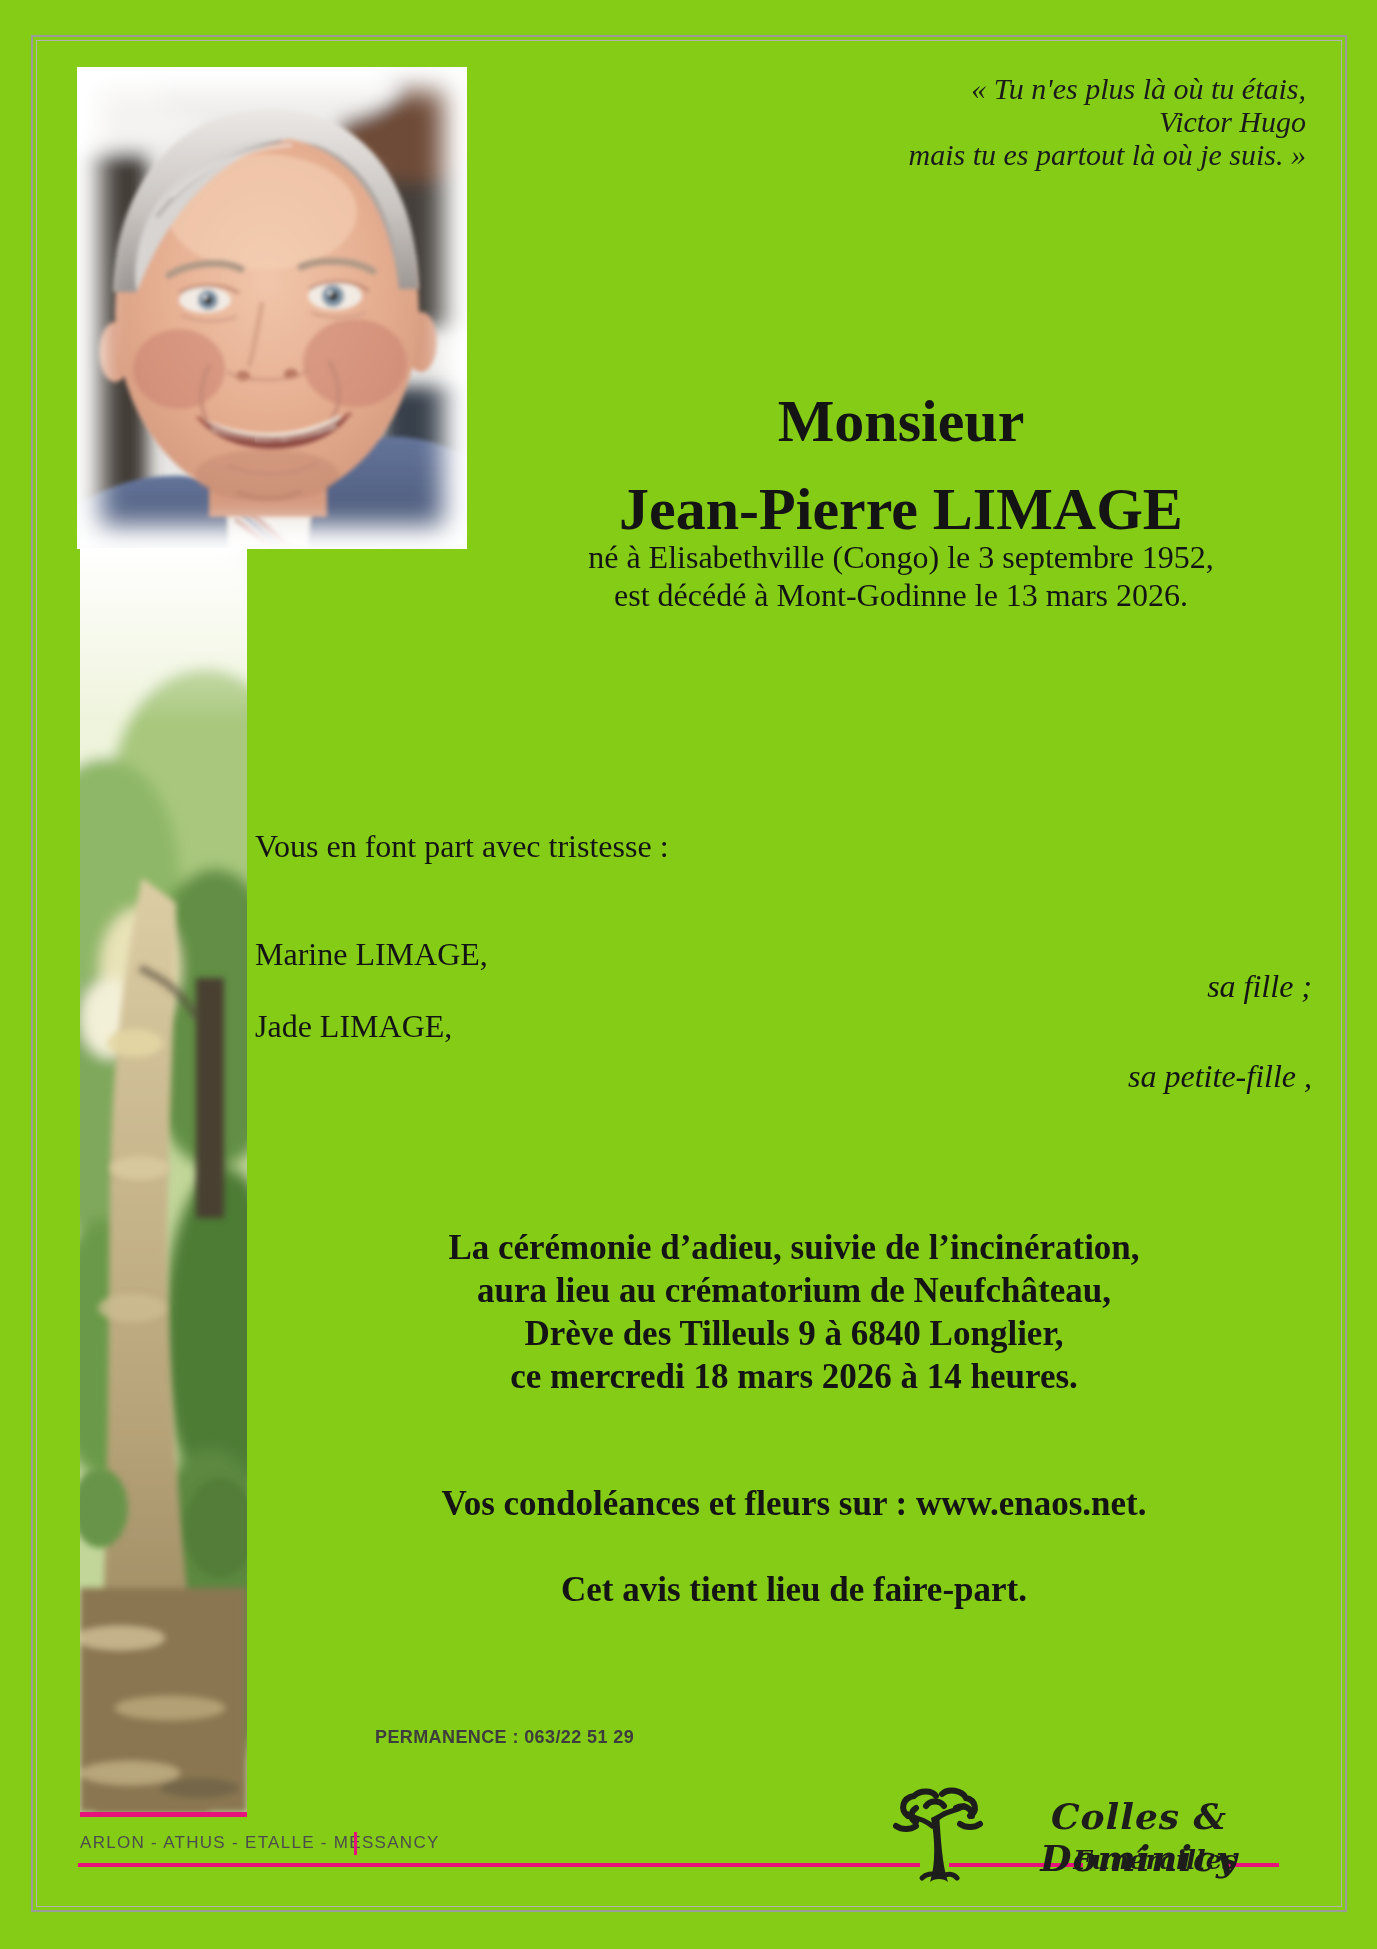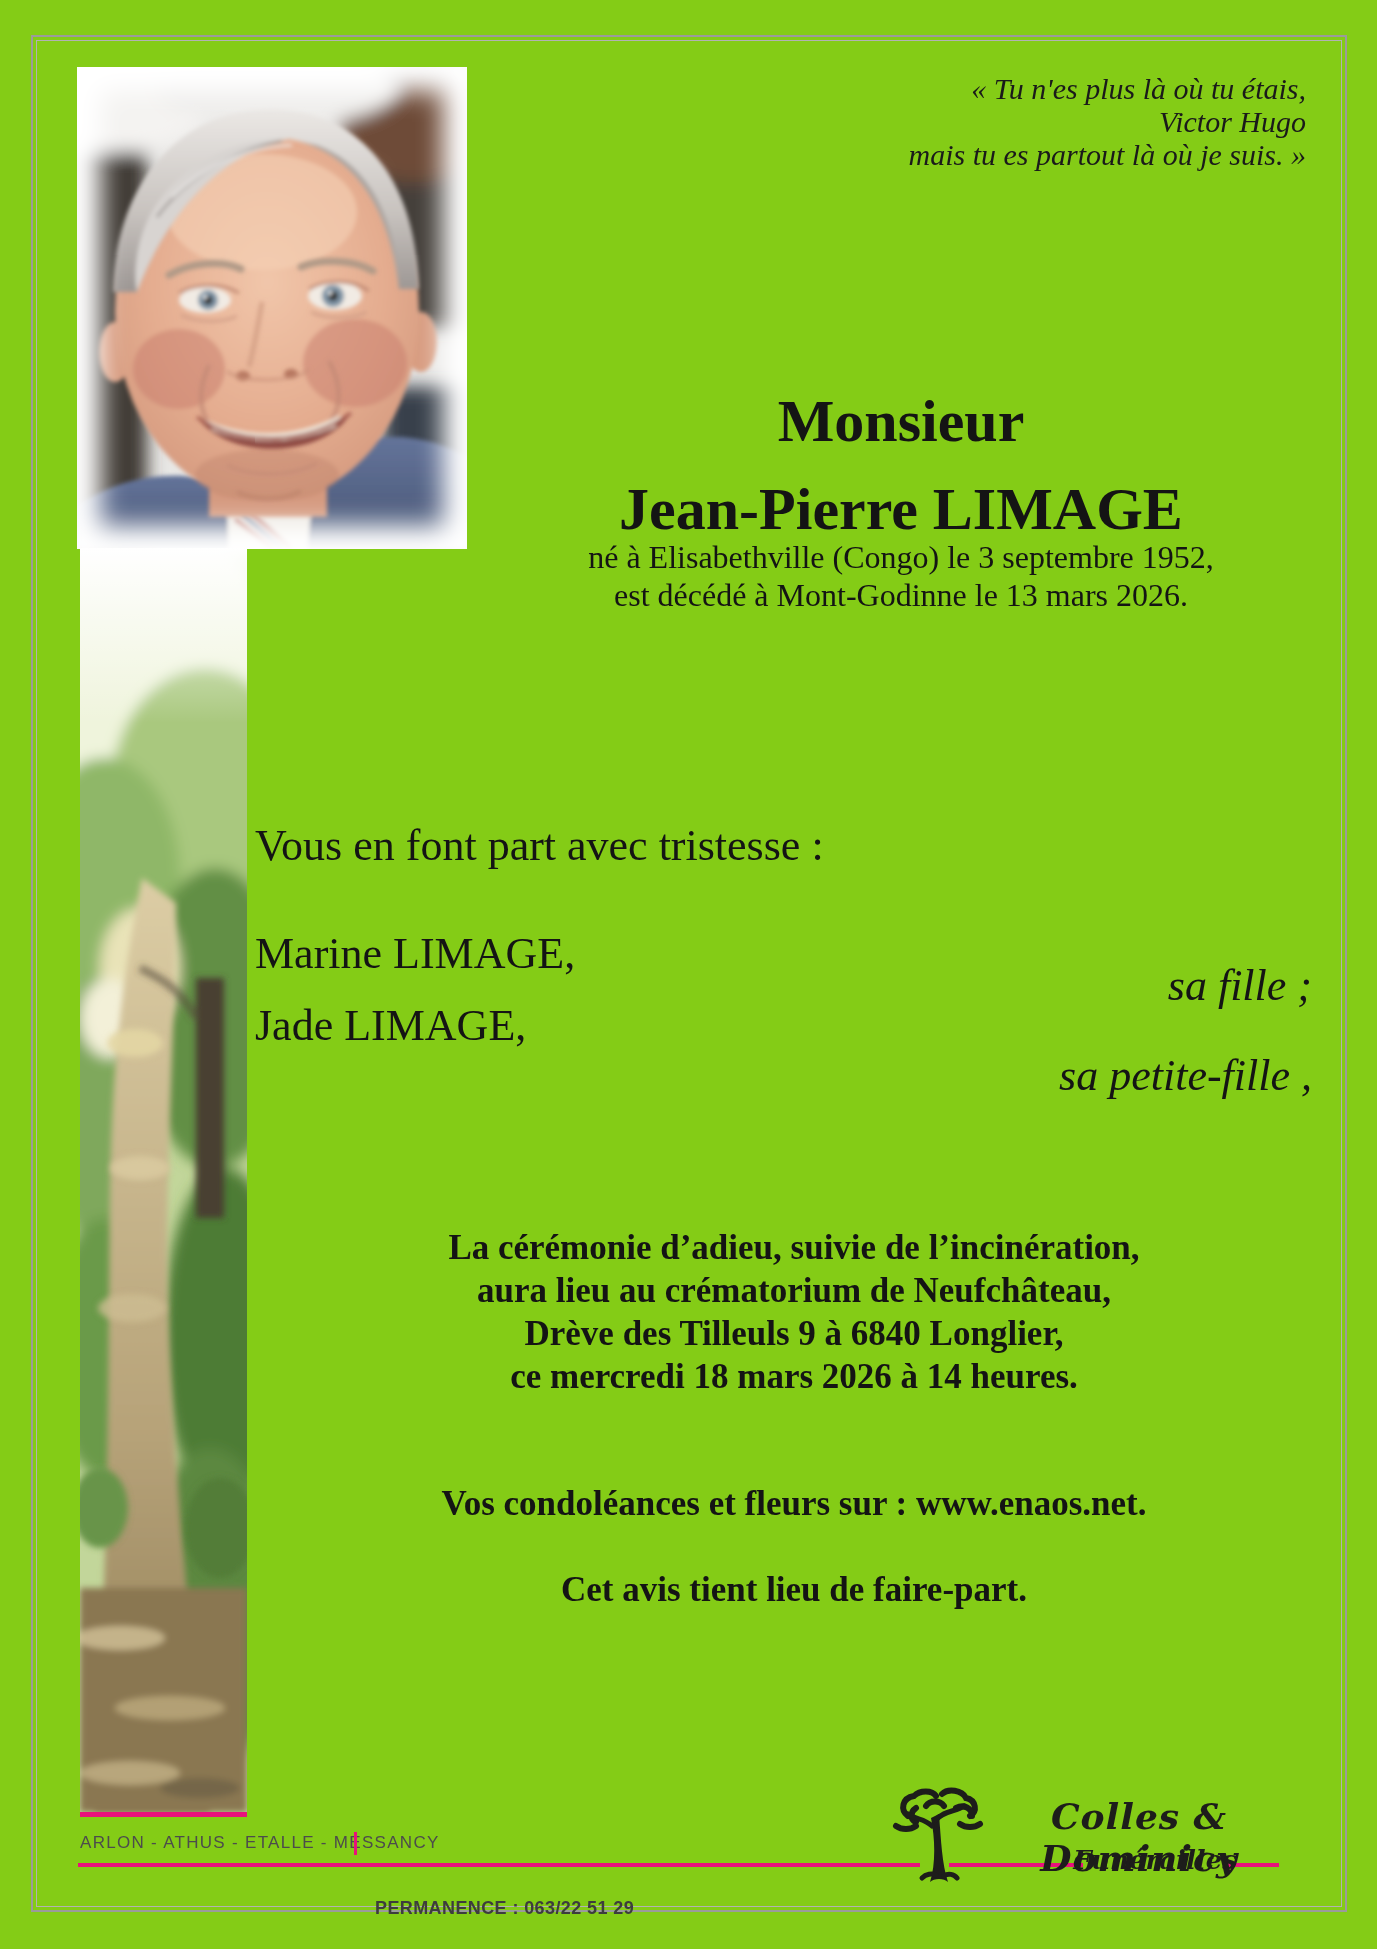--- a/index.html
+++ b/index.html
@@ -24,39 +24,39 @@
   
   .quote { position:absolute; top:72px; right:71px; text-align:right; font-style:italic; font-size:30px; line-height:33px; color:#1a1a1a; }
 
   
   .t-center { position:absolute; left:465px; width:872px; text-align:center; }
   .monsieur { top:386px; font-size:60px; font-weight:bold; line-height:70px; }
   .dname    { top:474px; font-size:60px; font-weight:bold; line-height:70px; }
   .vitals   { top:538px; font-size:32px; line-height:38px; }
 
   
-  .fam { position:absolute; font-size:44px; line-height:36px; }
+  .fam { position:absolute; font-size:32px; line-height:36px; }
   .fam-intro { left:255px; top:828px; }
   .fam-name1 { left:255px; top:916px;margin-top:20px; }
   .fam-name2 { left:255px; top:1008px; }
   .fam-rel { left:255px; width:1057px; text-align:right; font-style:italic; }
   .fam-rel1 { top:968px; }
   .fam-rel2 { top:1058px; }
 
   
   .c-center { position:absolute; left:249px; width:1090px; text-align:center; font-weight:bold; font-size:35px; }
   .ceremony { top:1226px; line-height:43px; }
   .condolences { top:1482px; line-height:43px; }
   .notice { top:1568px; line-height:43px; }
 
   
   .f-sans { font-family:"Liberation Sans", sans-serif; }
   .cities { position:absolute; left:80px; top:1833px; font-size:17px; letter-spacing:1.3px; color:#4c4c4c; }
   .f-sep { position:absolute; left:354px; top:1832px; width:3px; height:23px; background:#e8127c; }
-  .permanence { position:absolute; left:375px; top:1898px; font-size:18px; font-weight:700; letter-spacing:0.4px; color:#3d3d3d; }
+  .permanence { position:absolute; left:375px; top:1727px; font-size:18px; font-weight:700; letter-spacing:0.4px; color:#3d3d3d; }
   .pinkline { position:absolute; top:1863px; height:4px; background:#e8127c; }
   .line-a { left:78px;  width:842px; }
   .line-b { left:949px; width:134px; }
   .line-c { left:1227px; width:52px; }
   .tree { position:absolute; left:886px; top:1786px; width:104px; height:96px; }
   .brand-name { position:absolute; left:984px; top:1795px; width:310px; text-align:center;
                 font-family:"DejaVu Serif", serif; font-style:italic; font-weight:bold;
                 font-size:36px; letter-spacing:1px; color:#1d1d1b; }
   .brand-sub  { position:absolute; left:1055px; top:1845px; width:200px; text-align:center;
                 font-family:"DejaVu Serif", serif; font-style:italic; font-weight:bold;

